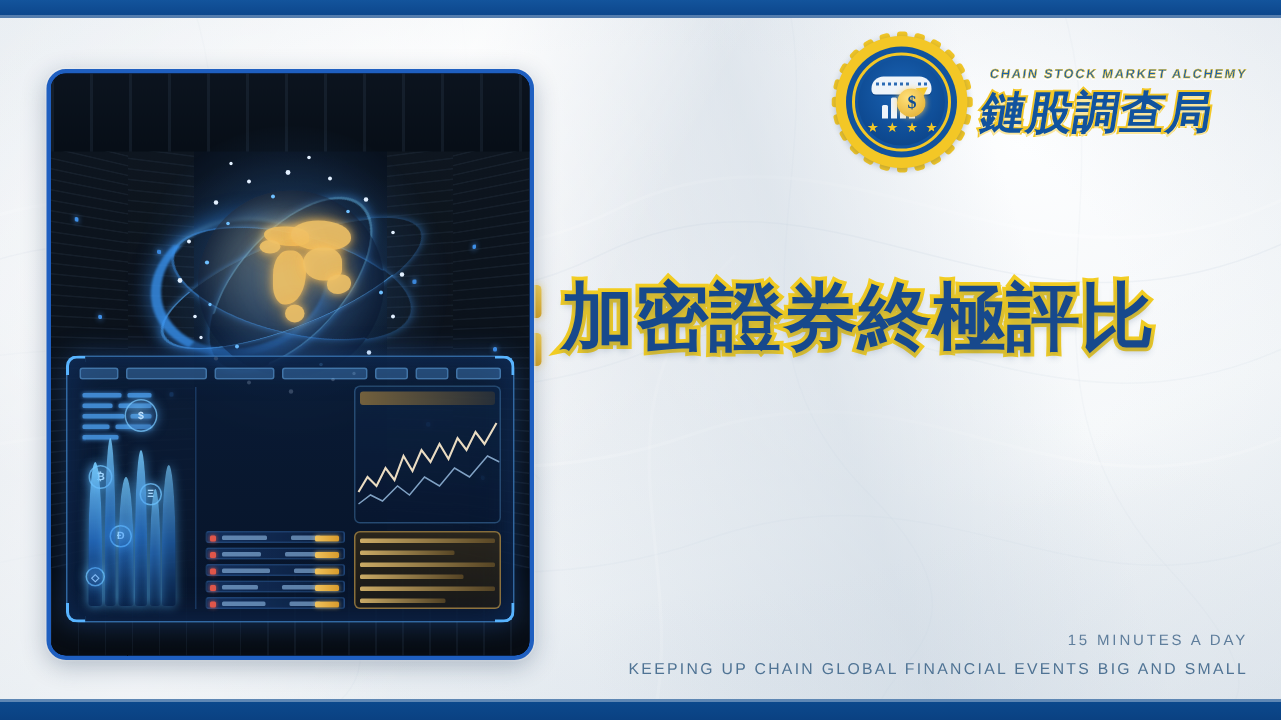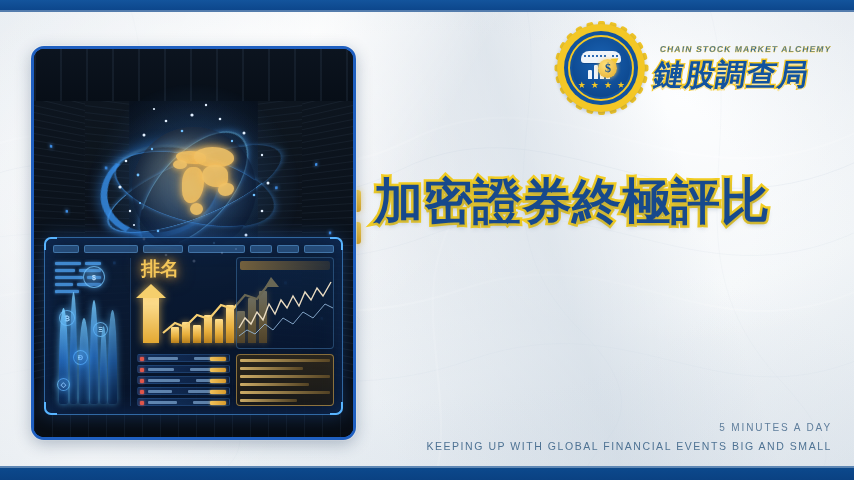--- a/index.html
+++ b/index.html
@@ -275,21 +275,21 @@
   .hl{
     font:700 49px "DejaVu Sans","Liberation Sans",sans-serif;
     letter-spacing:.5px;
     color:#17498c;
     -webkit-text-stroke:5px #f2cd23;
     paint-order:stroke fill;
     white-space:nowrap;
     line-height:1.14;
     text-shadow:0 3px 5px rgba(60,90,130,.30);
   }
-  .hl2{margin-top:16px;padding-left:14px;}
+  .hl2{margin-top:26px;padding-left:14px;}
 
   
   #tagline{position:absolute;right:22px;bottom:28px;text-align:right;z-index:7;}
   .tg1{font:400 10px "Liberation Sans",sans-serif;letter-spacing:1.9px;color:#5f7e9c;}
   .tg2{font:400 10.5px "Liberation Sans",sans-serif;letter-spacing:1.55px;color:#4f7394;margin-top:7px;}
 </style>
 </head>
 <body>
 
 <div id="stage">
@@ -429,37 +429,20 @@
           <span class="coin" style="left:20px;top:92px;width:15px;height:15px">Đ</span>
           <span class="coin" style="left:4px;top:120px;width:13px;height:13px">◇</span>
           <i class="flow" style="left:6px;width:9px;height:96px"></i>
           <i class="flow" style="left:17px;width:7px;height:112px;opacity:.9"></i>
           <i class="flow" style="left:26px;width:10px;height:86px;opacity:.85"></i>
           <i class="flow" style="left:37px;width:8px;height:104px;opacity:.92"></i>
           <i class="flow" style="left:47px;width:7px;height:78px;opacity:.8"></i>
           <i class="flow" style="left:55px;width:9px;height:94px;opacity:.75"></i>
         </div>
 
-        <div class="hmid">
-          <span class="rank">排名</span>
-          <i class="uparrow" style="height:46px"></i>
-          <i class="gbar" style="left:34px;height:16px"></i>
-          <i class="gbar" style="left:45px;height:21px"></i>
-          <i class="gbar" style="left:56px;height:18px"></i>
-          <i class="gbar" style="left:67px;height:28px"></i>
-          <i class="gbar" style="left:78px;height:24px"></i>
-          <i class="gbar" style="left:89px;height:38px"></i>
-          <i class="gbar" style="left:100px;height:32px"></i>
-          <i class="gbar" style="left:111px;height:45px"></i>
-          <i class="gbar" style="left:122px;height:52px"></i>
-          <svg class="trend" viewBox="0 0 120 66" preserveAspectRatio="none">
-            <polyline points="2,58 14,48 24,52 36,40 48,44 60,30 72,34 84,20 96,24 110,6" fill="none" stroke="#f6cf72" stroke-width="2.2"></polyline>
-            <polygon points="110,2 118,12 104,12" fill="#f6cf72"></polygon>
-          </svg>
-        </div>
 
         <div class="hright">
           <i class="cap"></i>
           <svg viewBox="0 0 98 70" preserveAspectRatio="none" style="position:absolute;left:0;top:16px;width:98px;height:70px">
             <polyline points="2,54 8,44 14,50 20,38 26,46 32,30 38,40 44,26 50,34 56,22 62,32 68,18 74,26 80,14 86,22 94,8" fill="none" stroke="#eadcc2" stroke-width="1.4"></polyline>
             <polyline points="2,62 10,56 18,60 28,50 36,56 46,44 56,50 66,38 76,44 88,30 96,34" fill="none" stroke="#9fc4e8" stroke-width="1" opacity=".8"></polyline>
           </svg>
         </div>
 
         <div class="rows">
@@ -549,17 +532,17 @@
       <div class="wm-en">CHAIN STOCK MARKET ALCHEMY</div>
       <div class="wm-cn">鏈股調查局</div>
     </div>
   </div>
 
   <div id="headline">
     <div class="hl hl2">加密證券終極評比</div>
   </div>
 
   <div id="tagline">
-    <div class="tg1">5 MINUTES A DAY</div>
-    <div class="tg2">KEEPING UP WITH GLOBAL FINANCIAL EVENTS BIG AND SMALL</div>
+    <div class="tg1">15 MINUTES A DAY</div>
+    <div class="tg2">KEEPING UP CHAIN GLOBAL FINANCIAL EVENTS BIG AND SMALL</div>
   </div>
 
 </div>
 
 </body></html>

